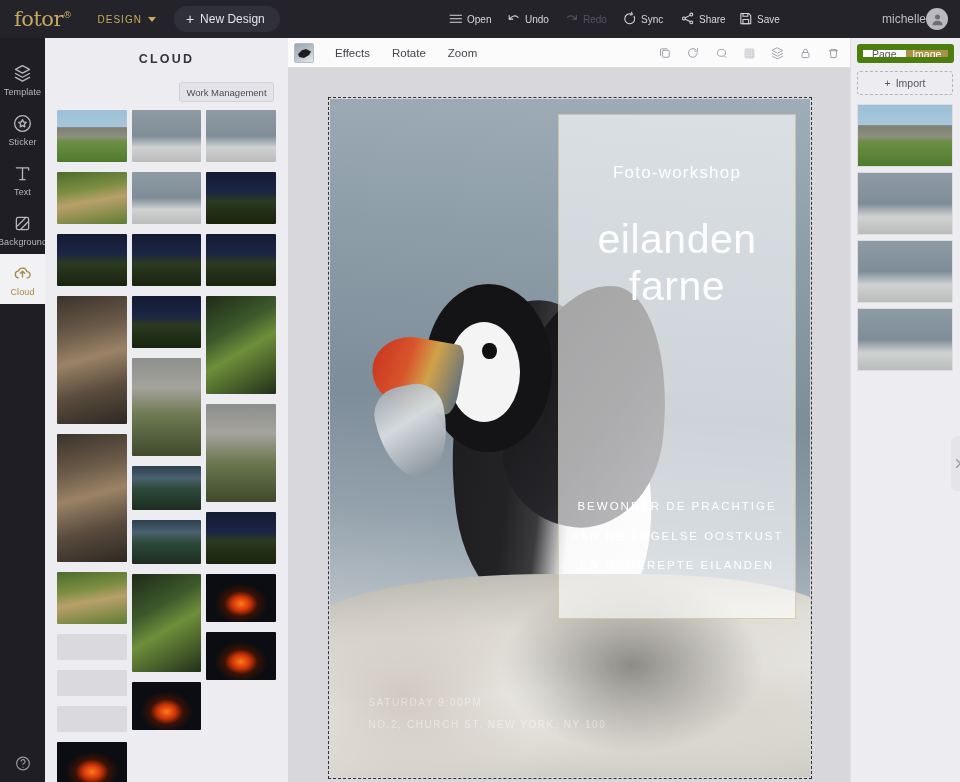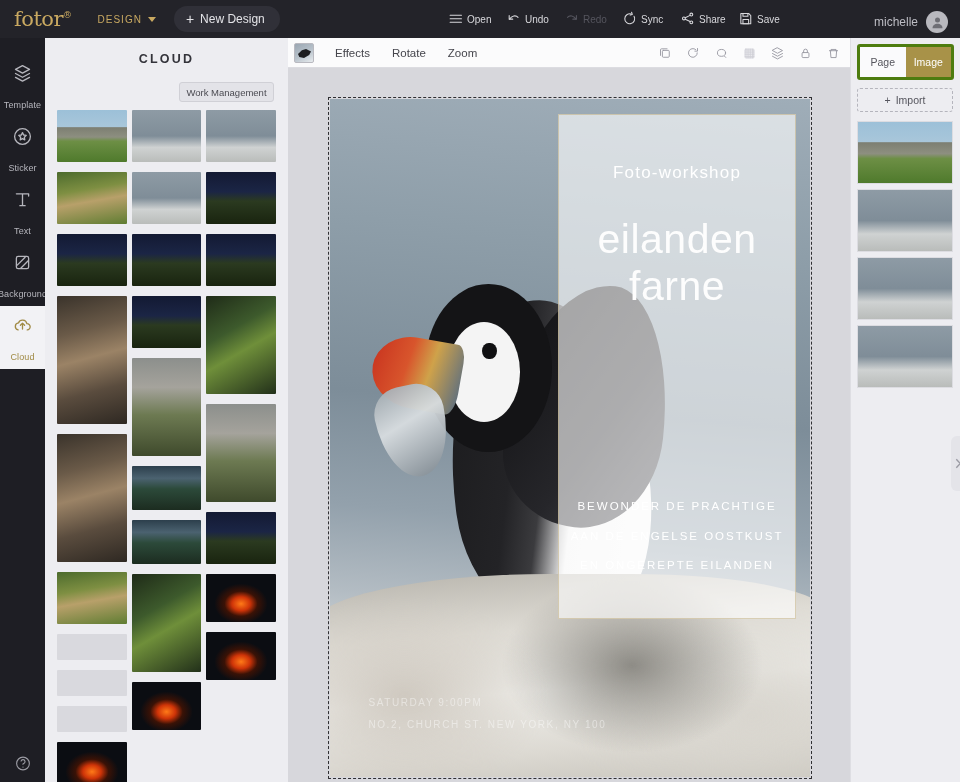--- a/index.html
+++ b/index.html
@@ -38,38 +38,38 @@
     display: flex; align-items: center; gap: 0;
   }
   .tool {
     width: 58px; display: flex; align-items: center;
     gap: 2px; cursor: pointer; color: #d8d8dc;
   }
   .tool.disabled { color: #55555e; cursor: default; }
   .tool .lbl { font-size: 10px; }
   .tool svg { display: block; }
   .user {
-    position: absolute; right: 12px; top: 0; height: 44px; display: flex;
-    align-items: center; gap: 8px; color: #bdbdc4; font-size: 12px; cursor: pointer;
+    position: absolute; right: 12px; top: 0; height: 38px; display: flex;
+    align-items: center; gap: 0; color: #bdbdc4; font-size: 12px; cursor: pointer;
   }
   .avatar {
     width: 22px; height: 22px; border-radius: 50%; background: #b9b9bf;
     display: flex; align-items: center; justify-content: center;
     font-size: 13px; color: #5c5c63; overflow: hidden;
   }
 
   
   .rail {
     position: absolute; left: 0; top: 38px; width: 45px; height: 744px;
     background: #1e1e24; display: flex; flex-direction: column;
     align-items: center; padding-top: 16px;
   }
   .rail-item {
     width: 45px; padding: 9px 0 7px; display: flex; flex-direction: column;
-    align-items: center; gap: 16px; color: #b6b6bd; cursor: pointer;
+    align-items: center; gap: 3px; color: #b6b6bd; cursor: pointer;
   }
   .rail-item .rlbl { font-size: 9px; letter-spacing: .1px; white-space: nowrap; }
   .rail-item.active { background: #f2f2f5; color: #a08a44; }
   .rail-help {
     position: absolute; bottom: 6px; left: 50%; transform: translateX(-50%);
     color: #9a9aa2; cursor: pointer;
   }
 
   
   .panel {
@@ -245,22 +245,22 @@
     display: flex; align-items: center; justify-content: center;
     color: #9a9aa3; font-size: 10px; cursor: pointer; z-index: 5;
   }
 
   
   .rpanel {
     position: absolute; left: 850px; top: 38px; width: 110px; height: 744px;
     background: #ededf1; border-left: 1px solid #dedee3;
   }
   .seg {
-    display: flex; margin: 6px 6px 0; height: 36px; border-radius: 3px;
-    overflow: hidden; border: 3px solid #4d7c0f;
+    display: flex; margin: 6px 6px 0; height: 19px; border-radius: 3px;
+    overflow: hidden; border: 6px solid #4d7c0f;
   }
   .seg div {
     flex: 1; display: flex; align-items: center; justify-content: center;
     font-size: 10.5px; cursor: pointer; background: #fafafc; color: #55555d;
   }
   .seg div.on { background: #a89248; color: #fff; }
   .import-btn {
     margin: 8px 6px 0; height: 24px; border: 1px dashed #b5b5bd; border-radius: 3px;
     display: flex; align-items: center; justify-content: center; gap: 5px;
     font-size: 10.5px; color: #55555d; cursor: pointer; background: transparent;

